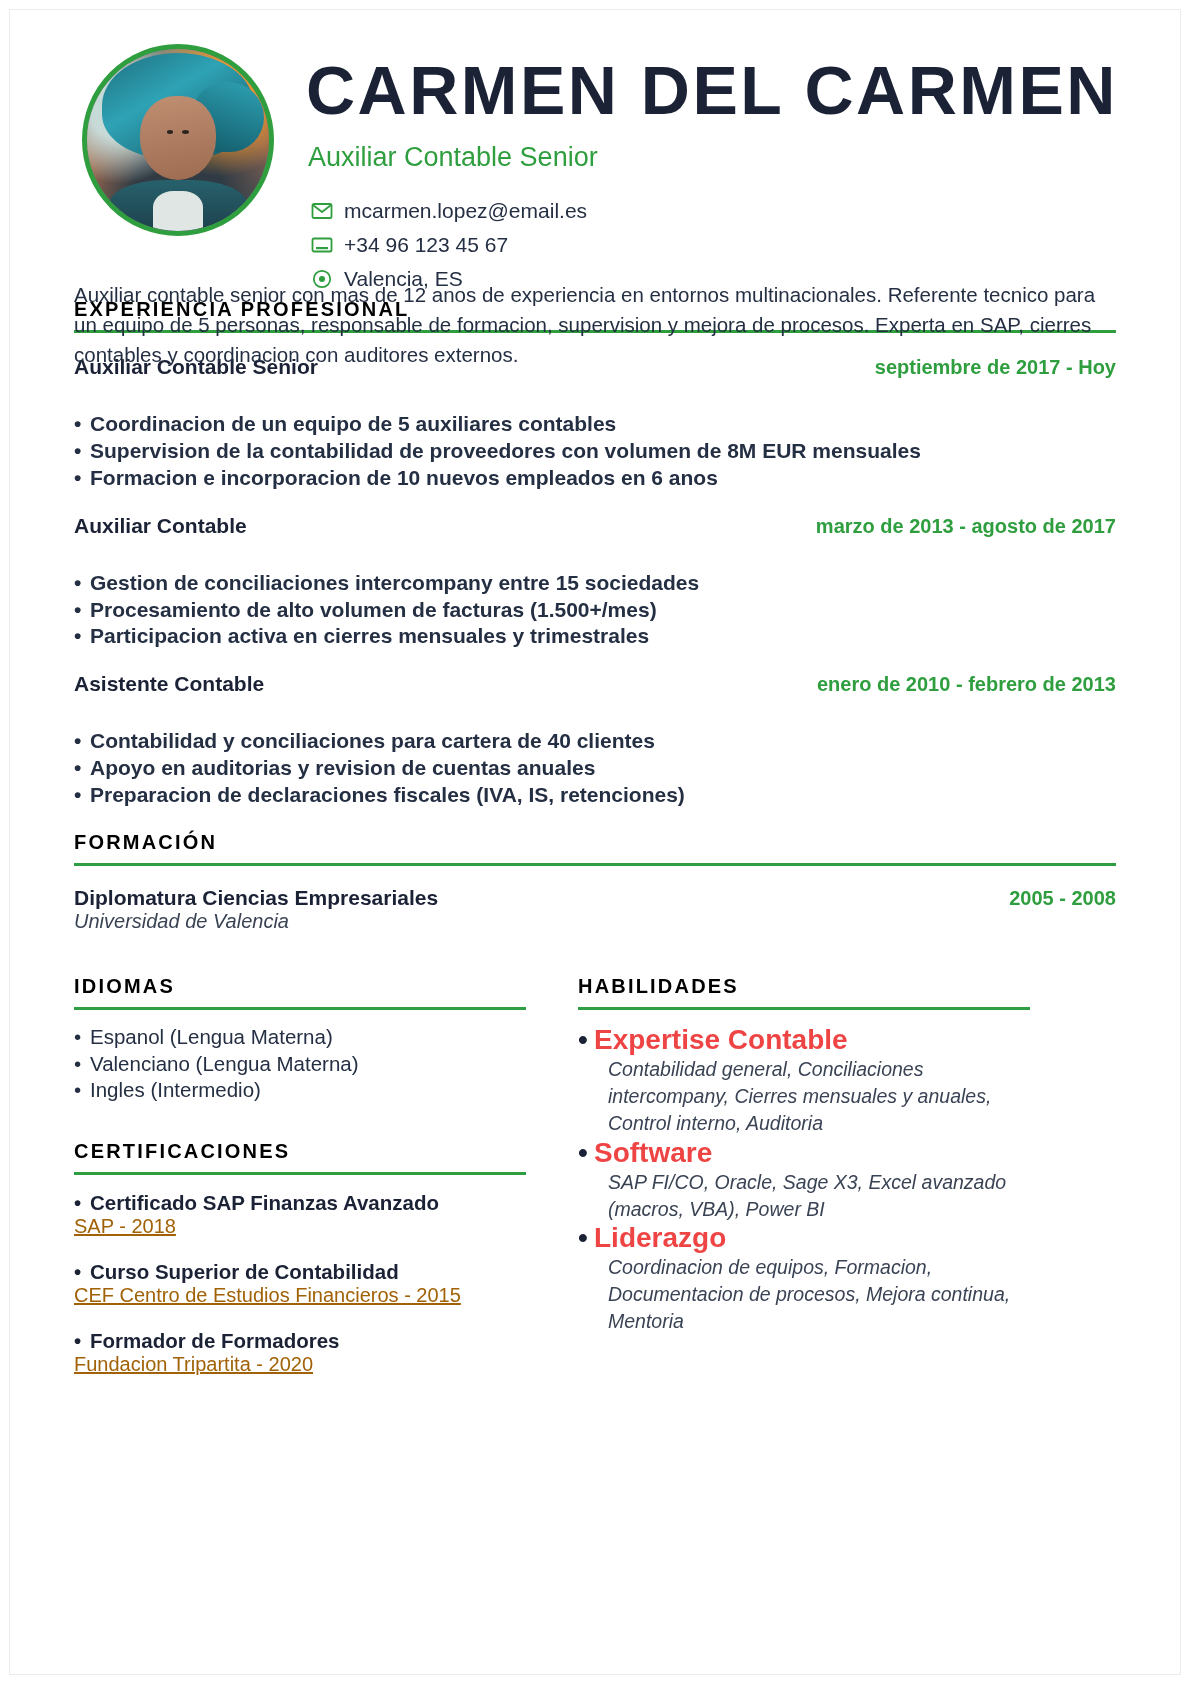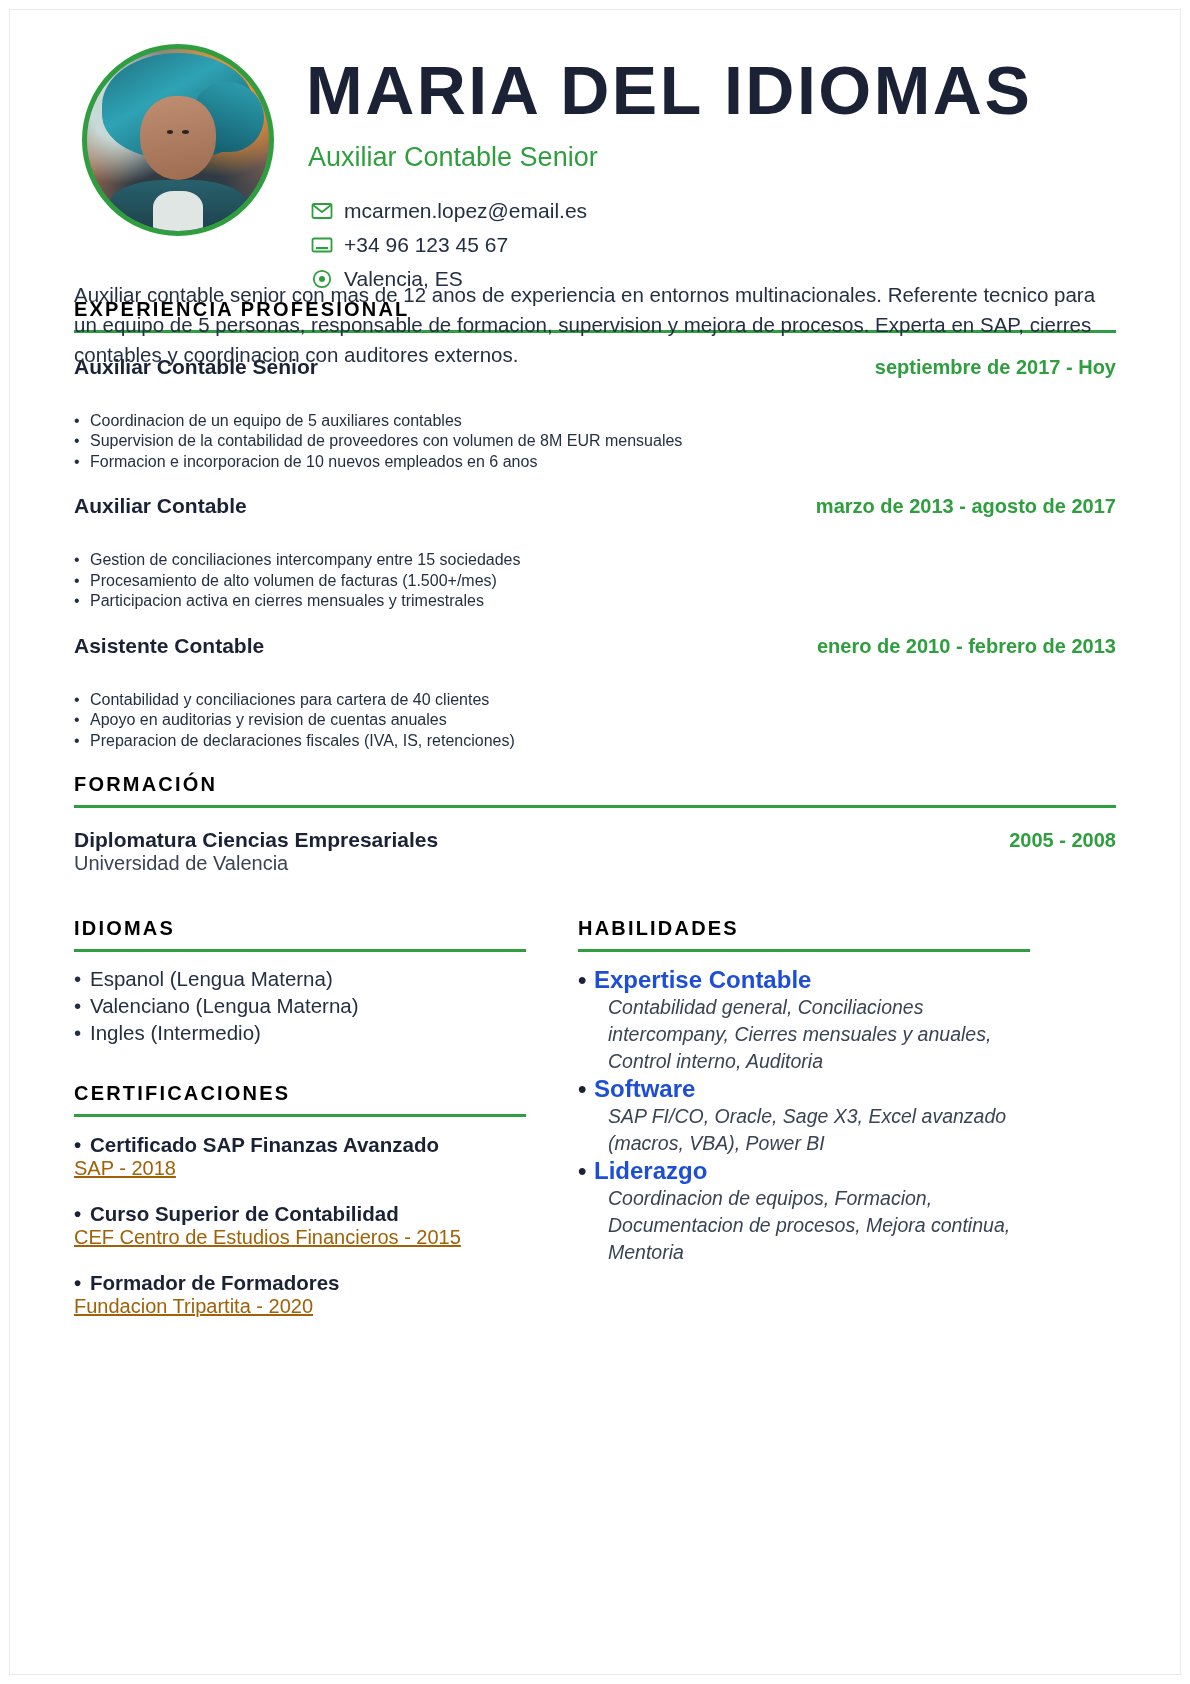--- a/index.html
+++ b/index.html
@@ -199,35 +199,37 @@
     font-size: 20px;
     font-weight: 700;
     color: #2e9e3e;
   }
   .bullets {
     margin: 0;
     padding: 0;
     list-style: none;
   }
   .bullets li {
-    font-size: 16px;
+    font-size: 21px;
     line-height: 1.28;
     color: #252f43;
     padding-left: 16px;
     position: relative;
+    font-weight: bold;
   }
   .bullets li:before {
     content: "\2022";
     position: absolute;
     left: 0;
     top: 0;
     color: #252f43;
   }
   .edu-sub {
     font-size: 20px;
+    font-style: italic;
     color: #3a4354;
   }
 
   
   .cols {
     display: flex;
     gap: 52px;
   }
   .col {
     width: 452px;
@@ -262,23 +264,23 @@
     position: absolute;
     left: 0;
     color: #1b2236;
   }
   .cert-meta {
     font-size: 20px;
     color: #a16207;
     text-decoration: underline;
   }
   .skill-name {
-    font-size: 24px;
-    font-weight: 700;
-    color: #1d4ed8;
+    font-size: 28px;
+    font-weight: 700;
+    color: #ef4444;
     padding-left: 16px;
     position: relative;
   }
   .skill-name:before {
     content: "\2022";
     position: absolute;
     left: 0;
     color: #1b2236;
   }
   .skill-detail {
@@ -303,21 +305,21 @@
          <div class="avatar-hair"></div>
          <div class="avatar-torso"></div>
          <div class="avatar-shirt"></div>
          <div class="avatar-face">
            <div class="avatar-eye l"></div>
            <div class="avatar-eye r"></div>
          </div>
        </div>
      </div>
 
-     <div class="name">MARIA DEL IDIOMAS</div>
+     <div class="name">CARMEN DEL CARMEN</div>
      <div class="role">Auxiliar Contable Senior</div>
 
      <div class="contact">
 
        <div class="contact-row">
          <svg class="ci" viewBox="0 0 24 24">
            <rect x="2.5" y="5" width="19" height="14" rx="1.6" fill="none" stroke="#2e9e3e" stroke-width="1.8"></rect>
            <path d="M3.3 6.2 12 13 20.7 6.2" fill="none" stroke="#2e9e3e" stroke-width="1.8" stroke-linejoin="round"></path>
          </svg>
          <span>mcarmen.lopez@email.es</span>

